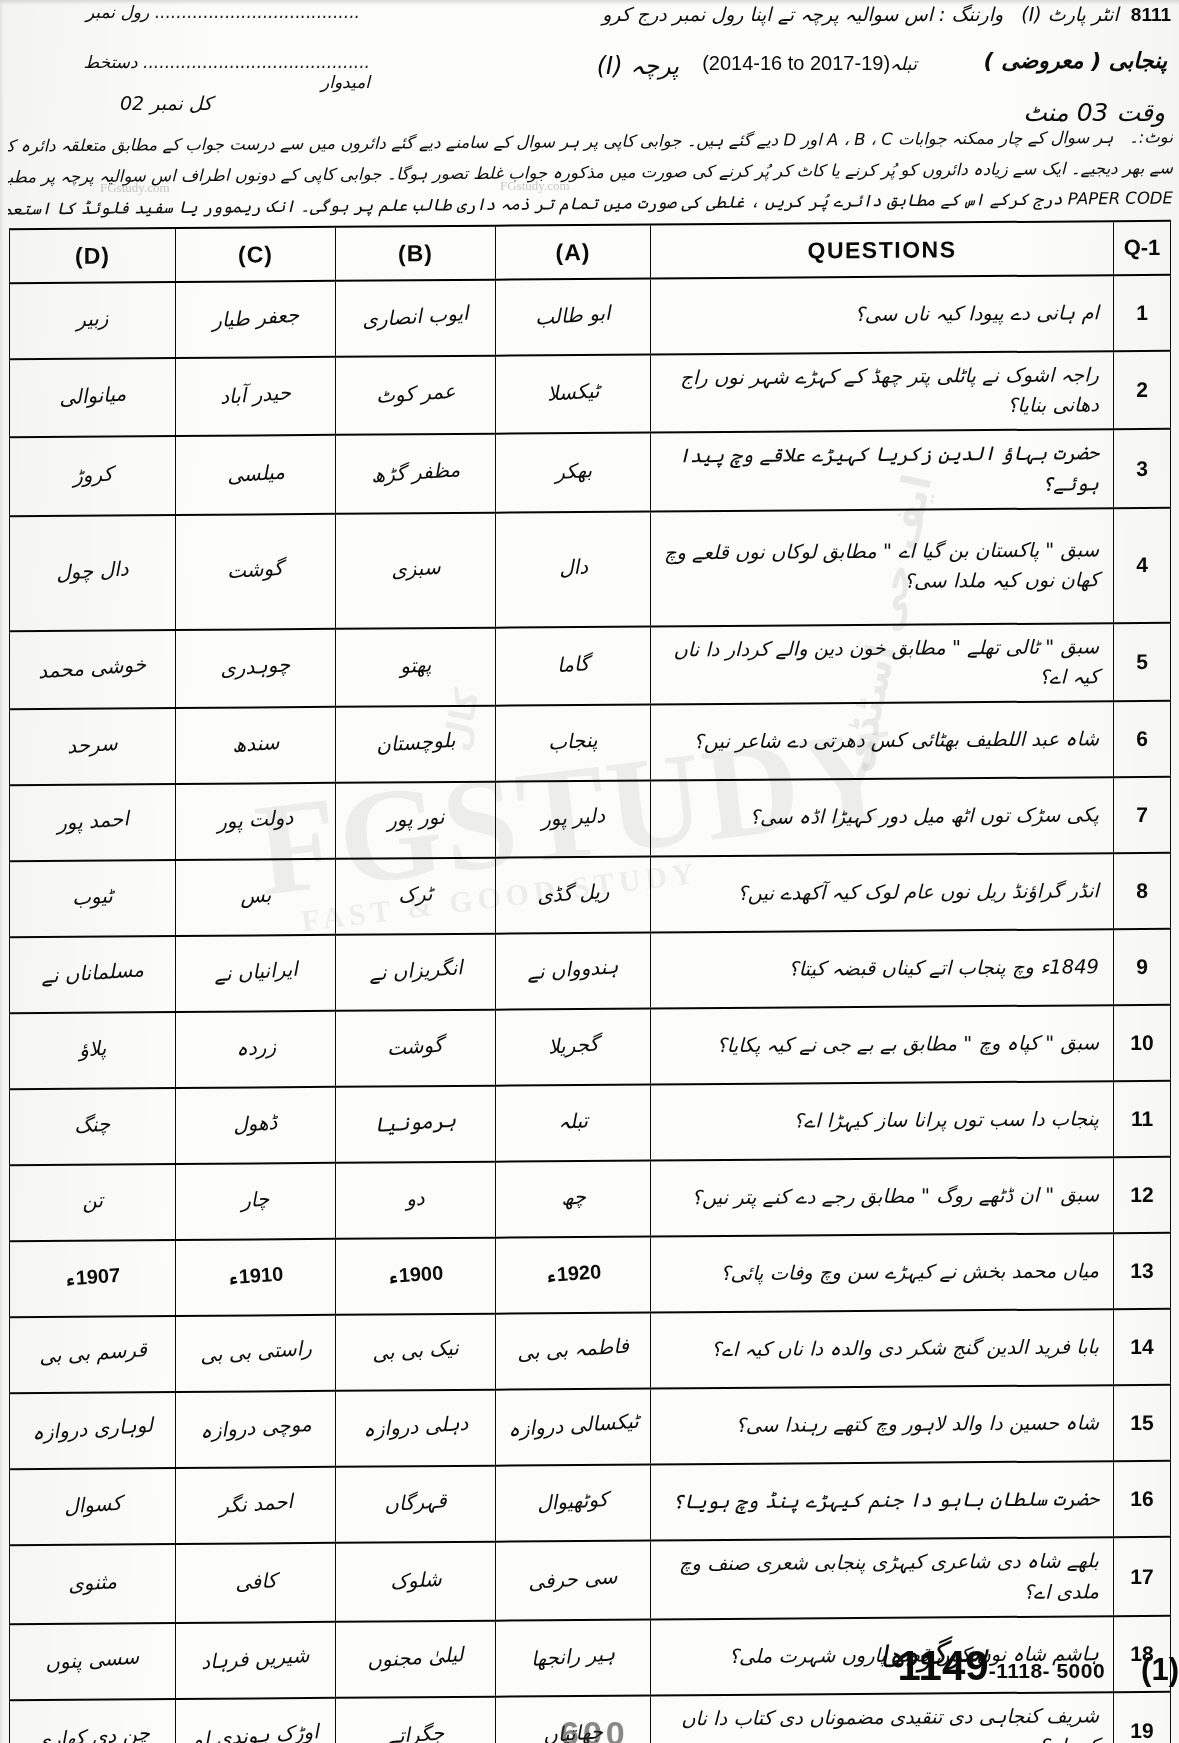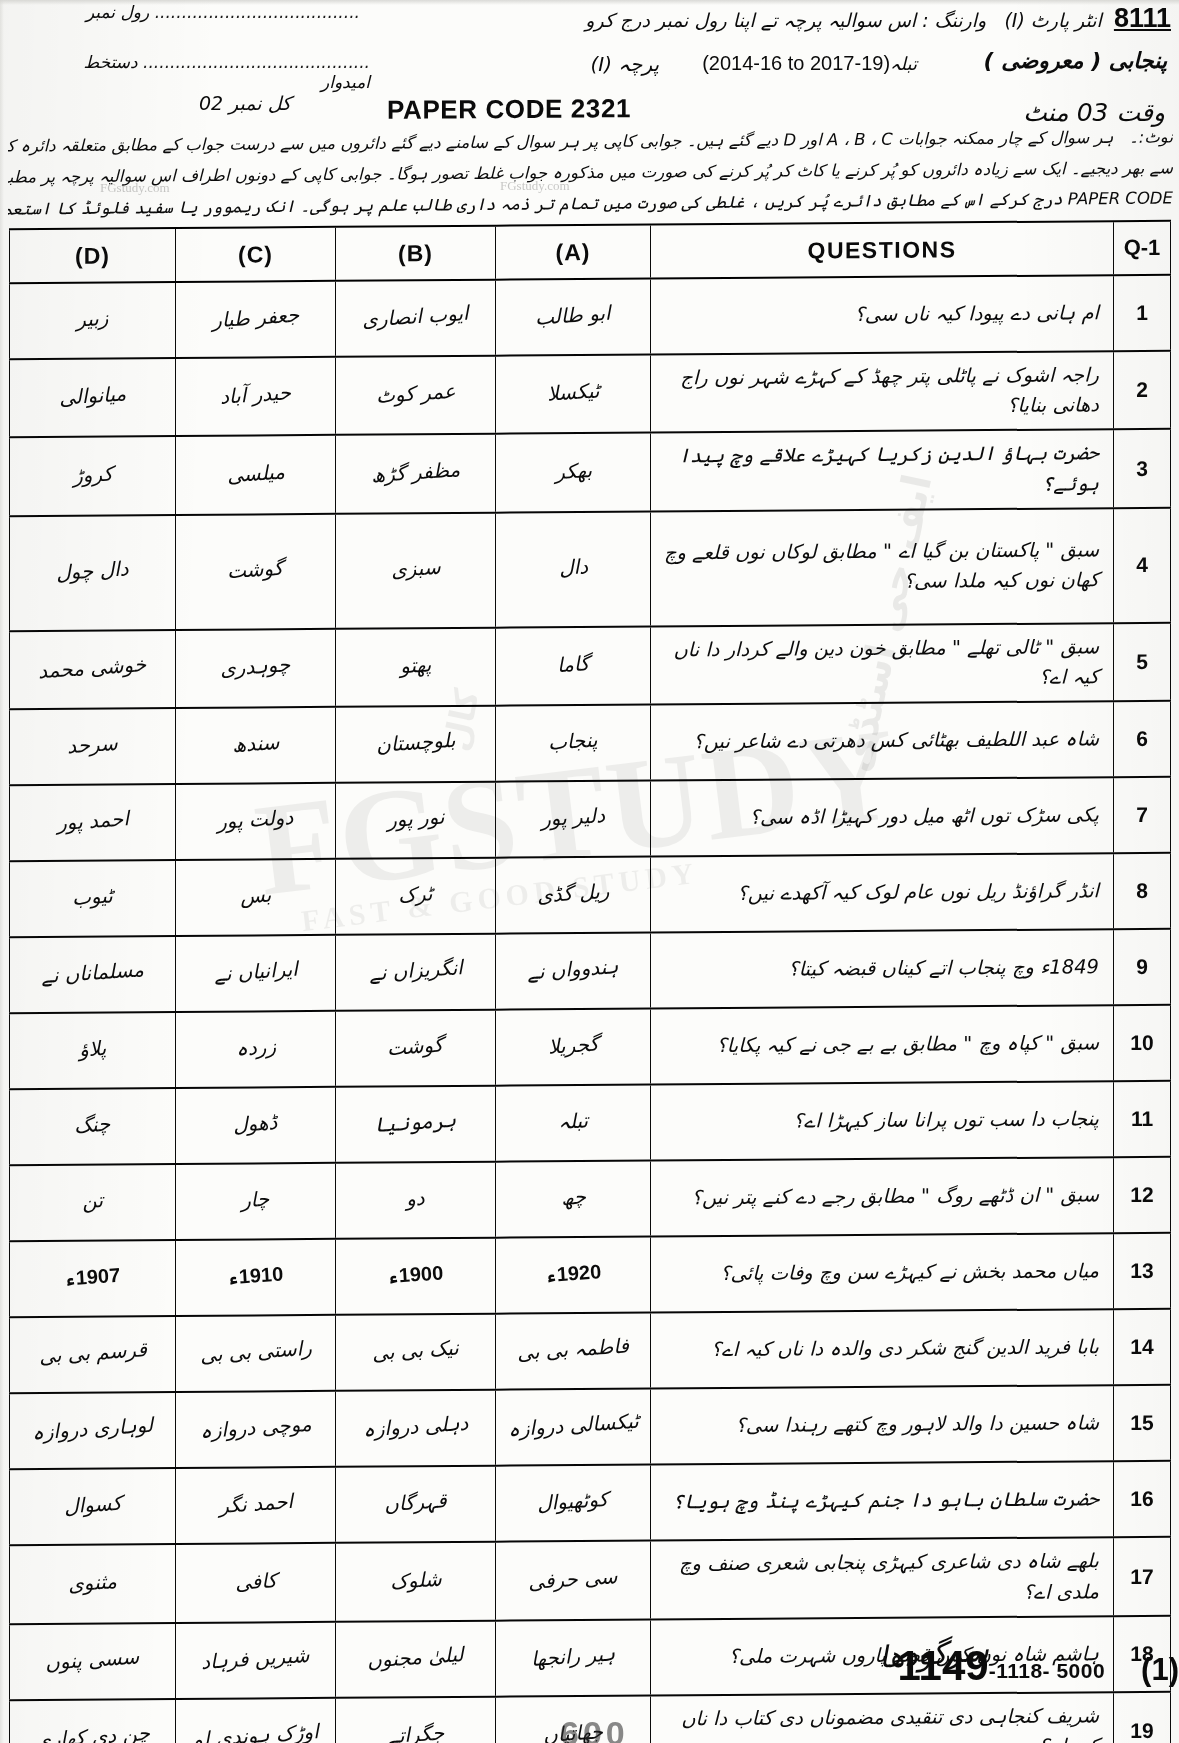--- a/index.html
+++ b/index.html
@@ -56,37 +56,37 @@
   .hdr{position:absolute;left:0;top:0;width:1179px;height:212px;}
 
   .ur{
     font-family:"DejaVu Sans", sans-serif;
     direction:rtl;unicode-bidi:bidi-override;
     font-style:italic;
   }
 
   .h-row1{position:absolute;top:4px;right:8px;width:1000px;text-align:right;
           font-size:19px;line-height:1.1;}
-  .h-1118{font-family:"Liberation Sans", sans-serif;font-weight:bold;font-size:27px;
-          font-style:normal;letter-spacing:.5px;text-decoration:underline;}
+  .h-1118{font-family:"Liberation Sans", sans-serif;font-weight:bold;font-size:19px;
+          font-style:normal;letter-spacing:.5px;}
   .h-rollno{position:absolute;left:60px;top:2px;width:300px;font-size:17px;text-align:right;}
   .dots{letter-spacing:1.5px;color:#1a1a1a;}
 
   .h-subject{position:absolute;top:48px;right:12px;font-size:22px;font-weight:bold;}
   .h-session{position:absolute;top:52px;right:262px;font-size:20px;
              font-family:"Liberation Sans", sans-serif;font-style:normal;white-space:nowrap;}
-  .h-paper1{position:absolute;top:52px;right:520px;font-size:20px;}
+  .h-paper1{position:absolute;top:52px;right:500px;font-size:24px;}
   .h-sign{position:absolute;left:30px;top:52px;width:340px;font-size:17px;text-align:right;}
 
   .h-time{position:absolute;top:98px;right:14px;font-size:25px;}
   .h-papercode{position:absolute;top:94px;left:0;width:1179px;text-align:center;
       font-family:"Liberation Sans", sans-serif;font-weight:bold;font-size:26px;
       letter-spacing:.6px;}
   .h-papercode span{display:inline-block;transform:translateX(-80px) skewY(-0.4deg);}
-  .h-marks{position:absolute;left:120px;top:92px;width:250px;text-align:center;font-size:19px;}
+  .h-marks{position:absolute;left:120px;top:92px;width:250px;text-align:left;font-size:19px;}
 
   
   .note{position:absolute;top:126px;left:8px;width:1165px;
         font-size:16.5px;line-height:31px;text-align:right;}
   .note .l{display:block;white-space:nowrap;overflow:hidden;}
   .note .l1{transform:skewY(-0.45deg);}
   .note .l2{transform:skewY(-0.45deg);}
   .note .l3{transform:skewY(-0.55deg);}
 
   
@@ -178,21 +178,20 @@
     <div class="h-subject ur">پنجابی ( معروضی )</div>
     <div class="h-session"><span>(2014-16  to  2017-19)</span><span class="ur" style="font-size:18px">تبلہ</span></div>
     <div class="h-paper1 ur">پرچہ (I)</div>
 
     <div class="h-sign ur">
       <span class="dots">..........................................</span>
       <span>دستخط امیدوار</span>
     </div>
 
     <div class="h-time ur">وقت 30 منٹ</div>
-    <div class="h-papercode"><span>PAPER CODE 2321</span></div>
     <div class="h-marks ur">کل نمبر 20</div>
 
     <div class="note ur">
       <span class="l l1">
         <span>نوٹ:۔</span>
         &nbsp;&nbsp;<span>ہر سوال کے چار ممکنہ جوابات A ، B ، C اور D دیے گئے ہیں۔ جوابی کاپی پر ہر سوال کے سامنے دیے گئے دائروں میں سے درست جواب کے مطابق متعلقہ دائرہ کو مارکر یا پین</span>
       </span>
       <span class="l l2">سے بھر دیجیے۔ ایک سے زیادہ دائروں کو پُر کرنے یا کاٹ کر پُر کرنے کی صورت میں مذکورہ جواب غلط تصور ہوگا۔ جوابی کاپی کے دونوں اطراف اس سوالیہ پرچہ پر مطبوعہ</span>
       <span class="l l3">PAPER CODE درج کرکے اس کے مطابق دائرے پُر کریں ، غلطی کی صورت میں تمام تر ذمہ داری طالب علم پر ہوگی۔ انک ریموور یا سفید فلوئڈ کا استعمال ممنوع ہے۔</span>
     </div>

